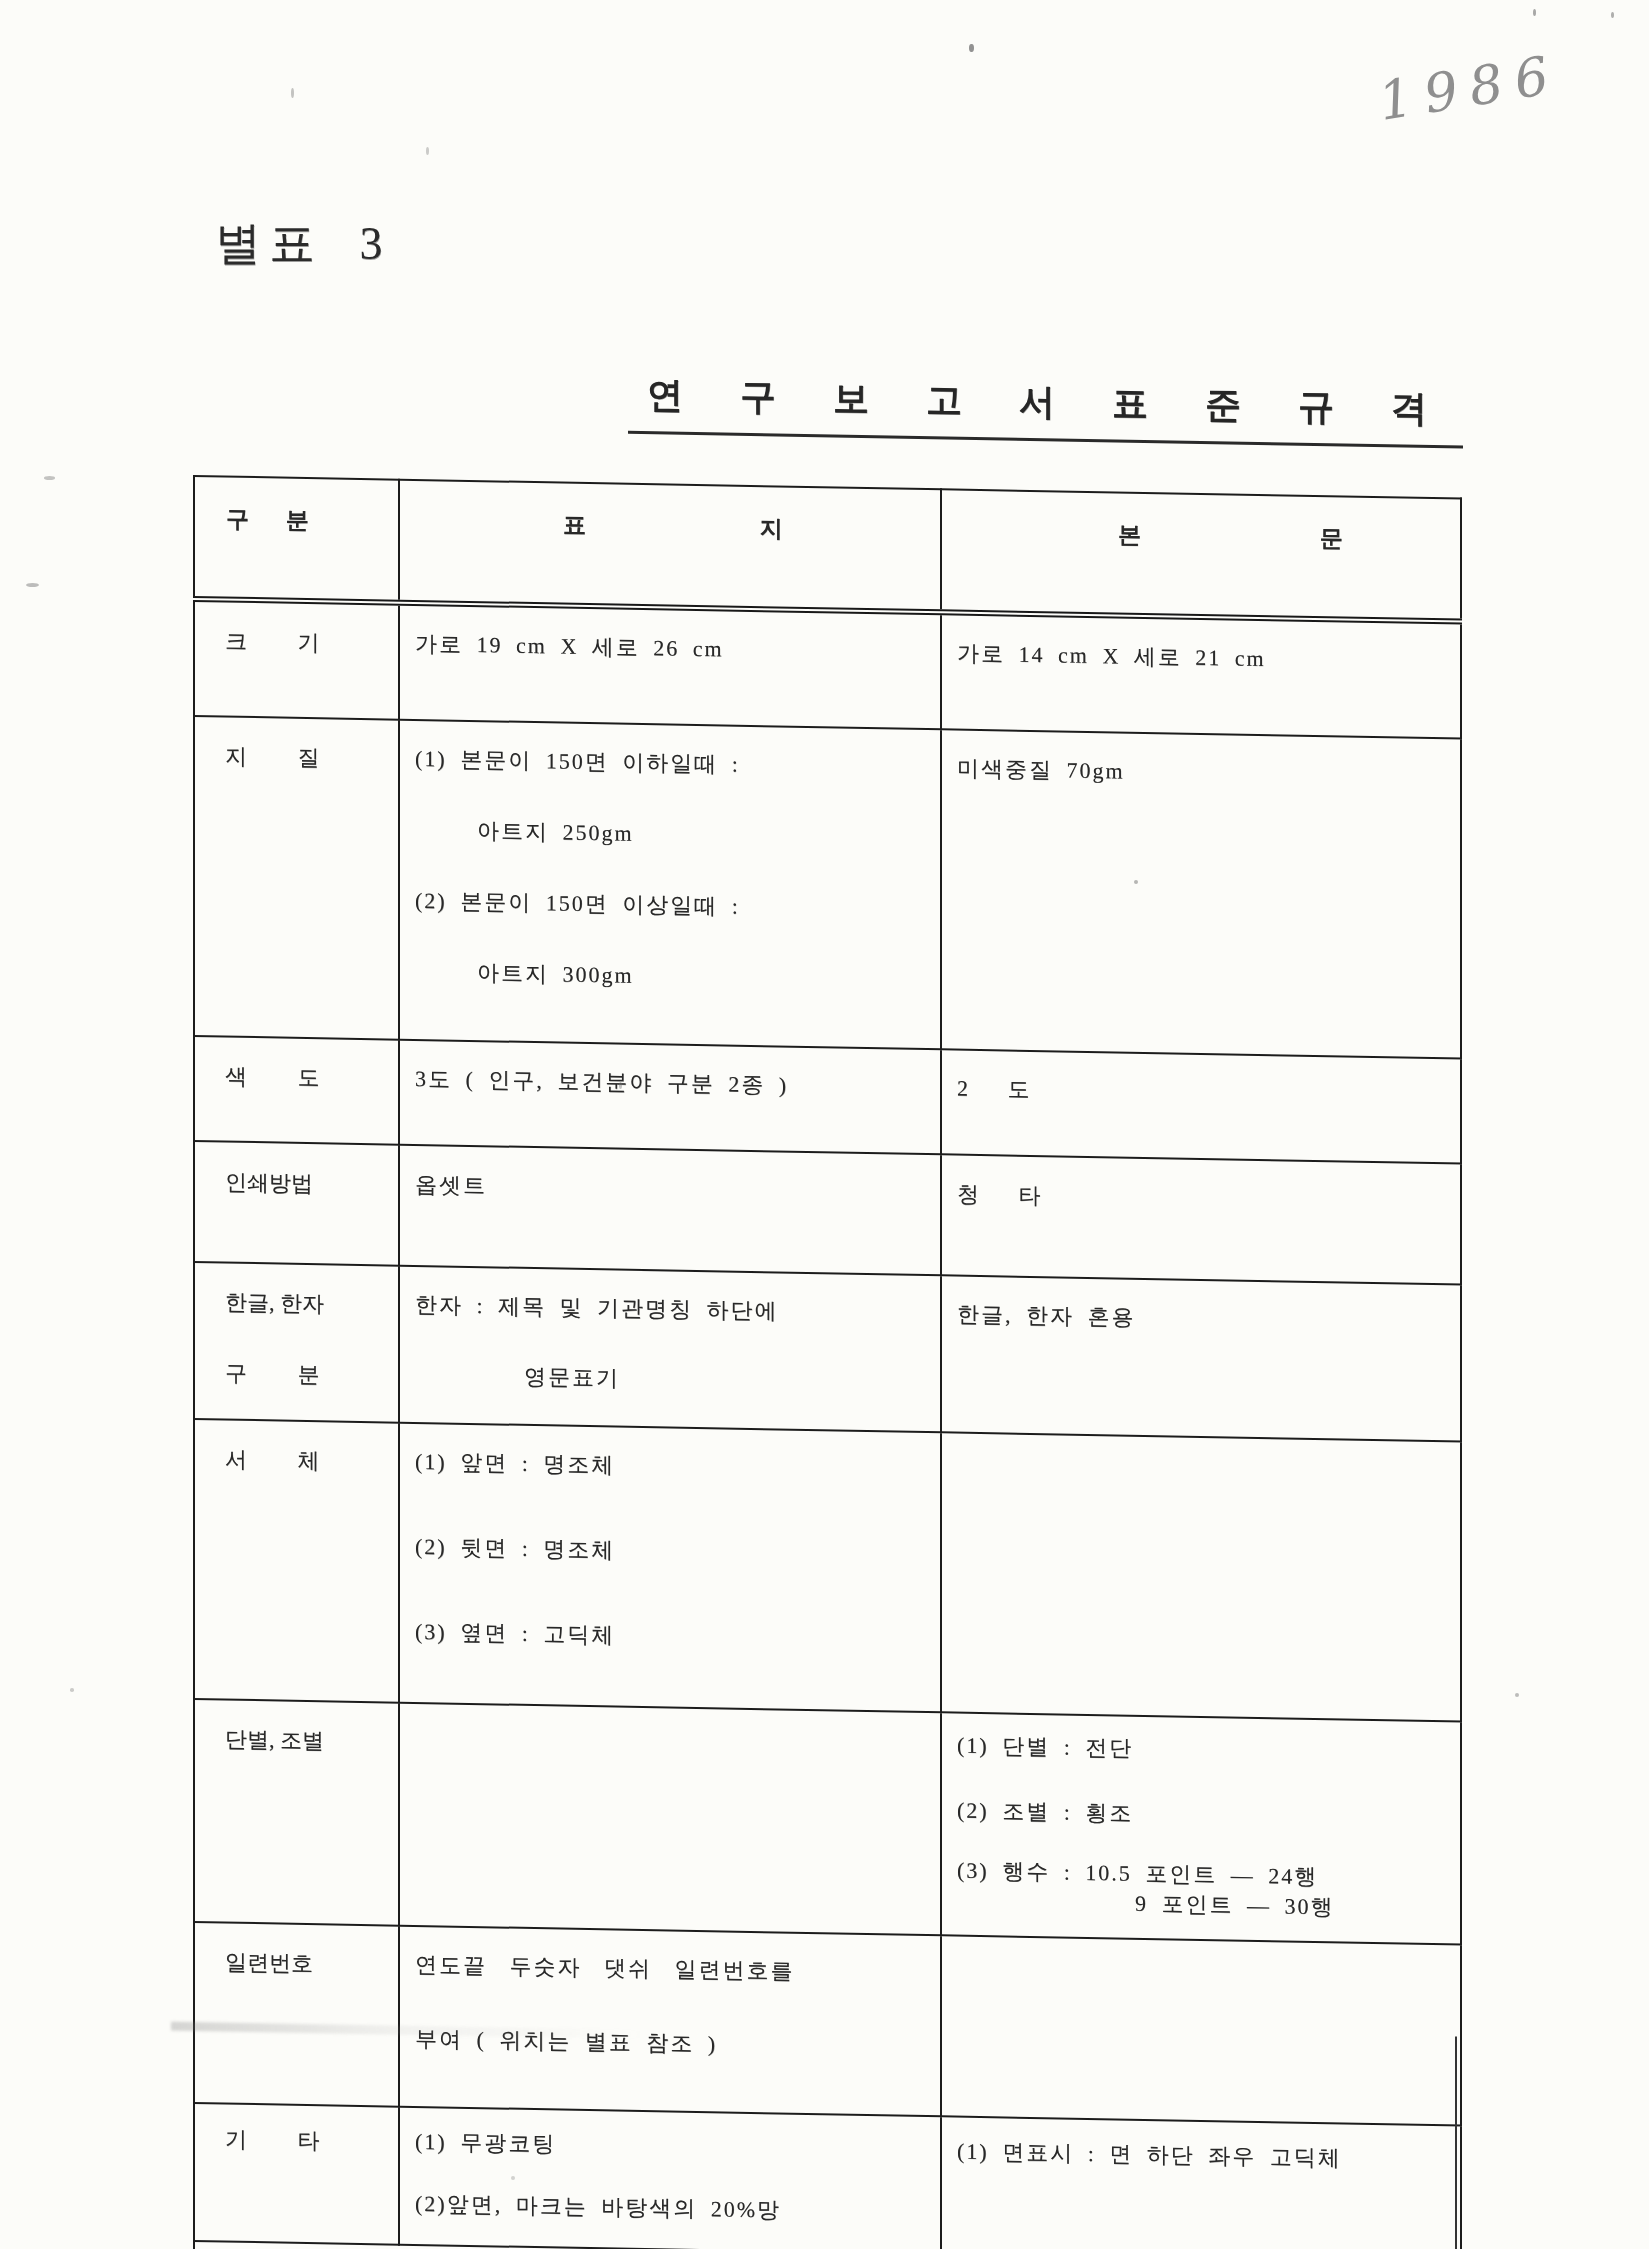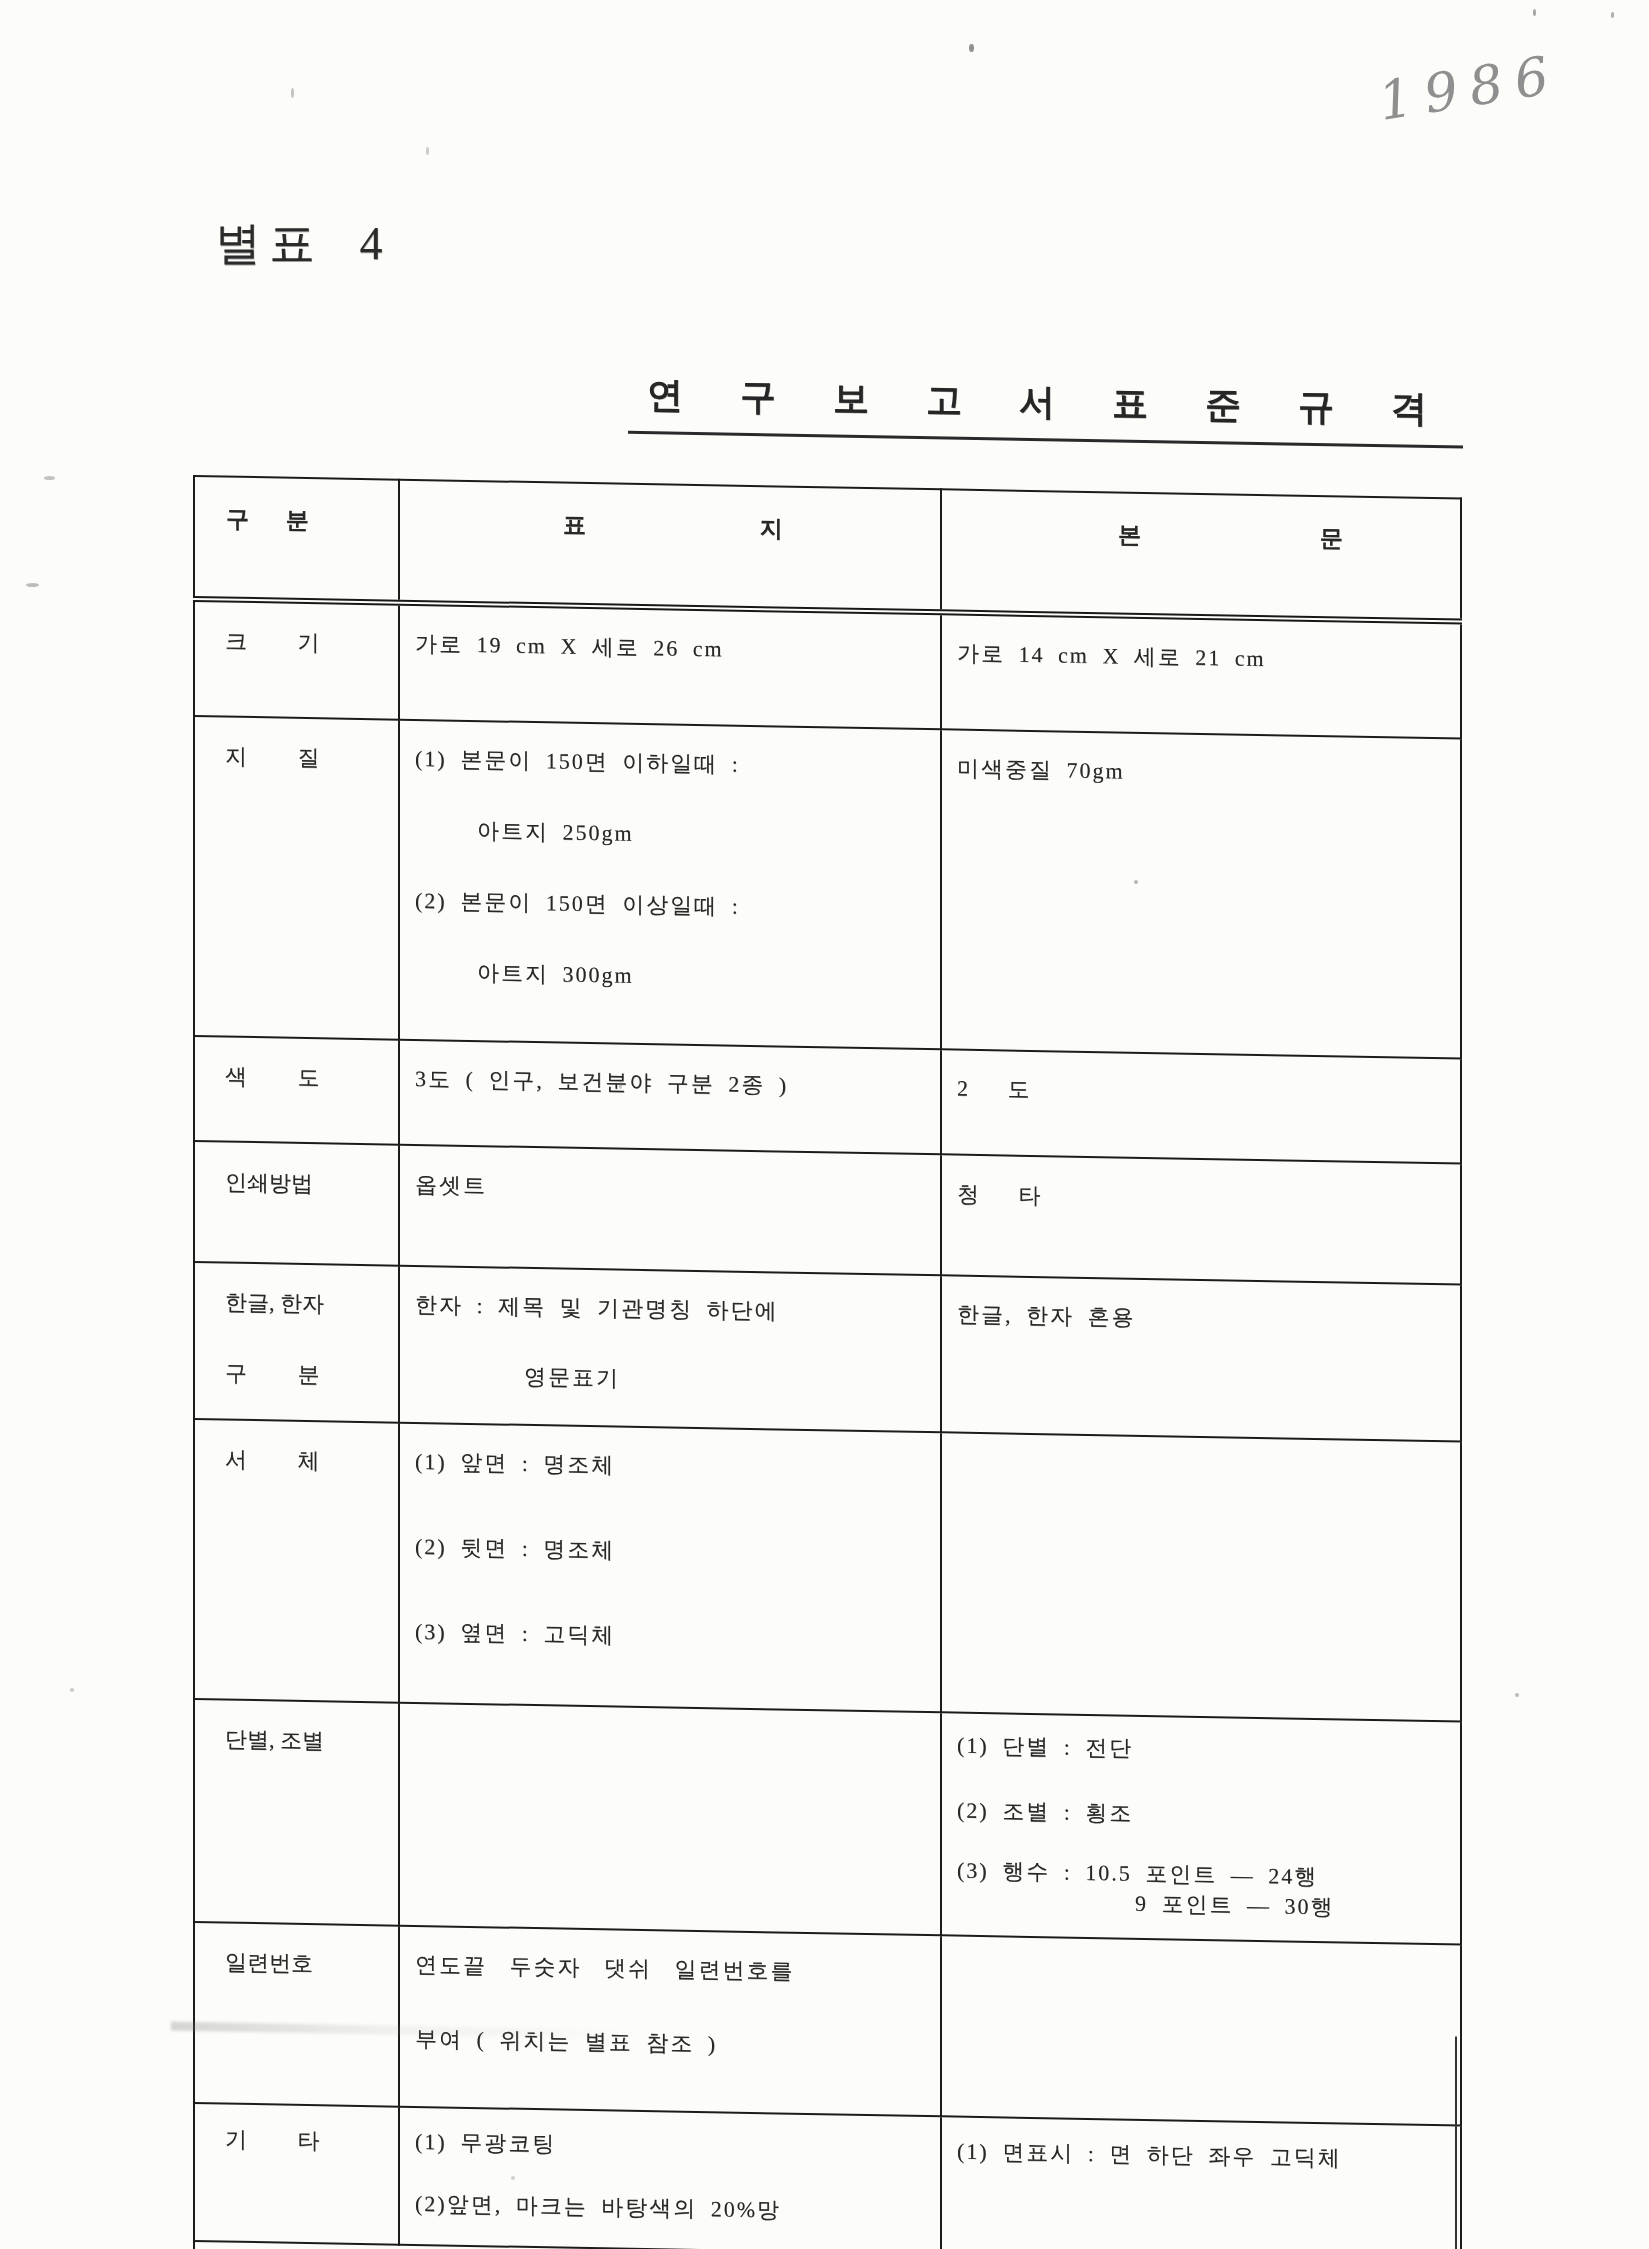--- a/index.html
+++ b/index.html
@@ -66,21 +66,21 @@
   }
   .speck{position:absolute;background:#6f6f6f;border-radius:50%;}
 </style>
 </head>
 <body>
 
 <div class="page">
 
   <div class="year">1986</div>
 
-  <div class="attach">별표 4</div>
+  <div class="attach">별표 3</div>
 
   <div class="skewed">
 
     <div class="title">연 구 보 고 서 표 준 규 격</div>
 
     <table class="spec">
       <colgroup>
           <col style="width:205px">
           <col style="width:542px">
           <col style="width:520px">

